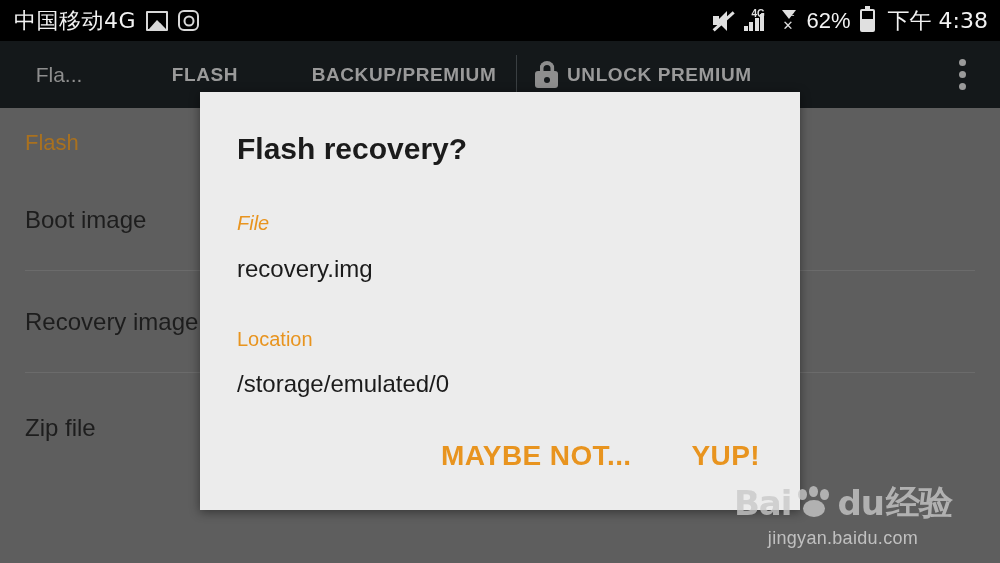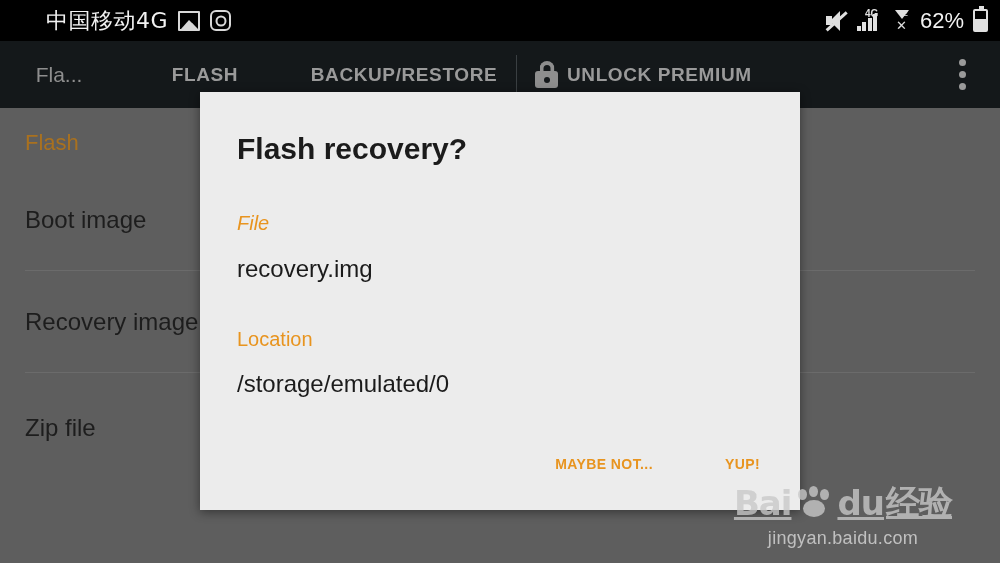--- a/index.html
+++ b/index.html
@@ -18,21 +18,21 @@
 
   
   #status-bar {
     position: absolute; left: 0; top: 0;
     width: 1000px; height: 41px;
     background: #000;
     display: flex; align-items: center;
     padding: 0 12px 0 14px;
     color: #e8e8e8;
   }
-  #status-left { display: flex; align-items: center; gap: 10px; margin-left: 32px; }
+  #status-left { display: flex; align-items: center; gap: 10px; }
   #carrier {
     font-size: 22px; letter-spacing: .5px; color: #f2f2f2;
     font-family: "DejaVu Sans", sans-serif;
   }
   .photo-icon {
     width: 22px; height: 20px; border: 2px solid #d8d8d8;
     position: relative; overflow: hidden; border-radius: 1px;
   }
   .photo-icon::after {
     content: ""; position: absolute; left: 1px; bottom: 0;
@@ -222,37 +222,36 @@
   #label-file { top: 120px; font-style: italic; }
   #value-file { top: 163px; }
   #label-location { top: 236px; }
   #value-location { top: 278px; }
   #dialog-actions {
     position: absolute; right: 38px; bottom: 34px;
     display: flex; align-items: center; gap: 56px;
   }
   .dialog-btn {
     background: none; border: none; padding: 4px 2px;
-    color: #e8941f; font-size: 14px; font-weight: bold;
+    color: #e8941f; font-size: 28px; font-weight: bold;
     letter-spacing: .4px; font-family: "Liberation Sans", sans-serif;
-    cursor: pointer; white-space: nowrap; margin-left: 12px;
+    cursor: pointer; white-space: nowrap;
   }
 
   
   #watermark {
     position: absolute; right: 48px; bottom: 14px;
     text-align: center; pointer-events: none;
   }
   #wm-logo {
     display: flex; align-items: center; justify-content: flex-end;
     gap: 2px;
     font-size: 34px; font-weight: bold; color: #c9c9c9;
     opacity: .78; letter-spacing: -1px;
     font-family: "DejaVu Sans", sans-serif;
-    text-decoration: underline;
   }
   .paw {
     position: relative; width: 40px; height: 32px; margin: 0 1px;
   }
   .paw i {
     position: absolute; background: #c9c9c9; border-radius: 50%;
   }
   .paw i:nth-child(1) { width: 9px; height: 11px; left: 4px;  top: 2px; }
   .paw i:nth-child(2) { width: 9px; height: 11px; left: 15px; top: -1px; }
   .paw i:nth-child(3) { width: 9px; height: 11px; left: 26px; top: 2px; }
@@ -290,33 +289,34 @@
       </span>
       <span class="wifi-off-icon">
         <span class="tri"></span>
         <span class="two">2</span>
         <span class="x">✕</span>
       </span>
       <span id="battery-pct">62%</span>
       <span class="battery-icon">
           <span class="fill"></span>
         </span>
+      <span id="clock">下午 4:38</span>
     </div>
   </div>
 
   <div id="action-bar">
     <div class="tab" id="tab-prev">
       <span>Fla...</span>
     </div>
     <div class="tab" id="tab-flash">
       <span>FLASH</span>
       <span class="underline"></span>
     </div>
     <div class="tab" id="tab-backup">
-      <span>BACKUP/RESTORE</span>
+      <span>BACKUP/PREMIUM</span>
     </div>
     <div class="tab-sep"></div>
     <div class="tab" id="tab-premium">
       <span class="lock-icon">
         <span class="shackle"></span>
           <span class="body"></span>
           <span class="hole"></span>
       </span>
       <span>UNLOCK PREMIUM</span>
     </div>

